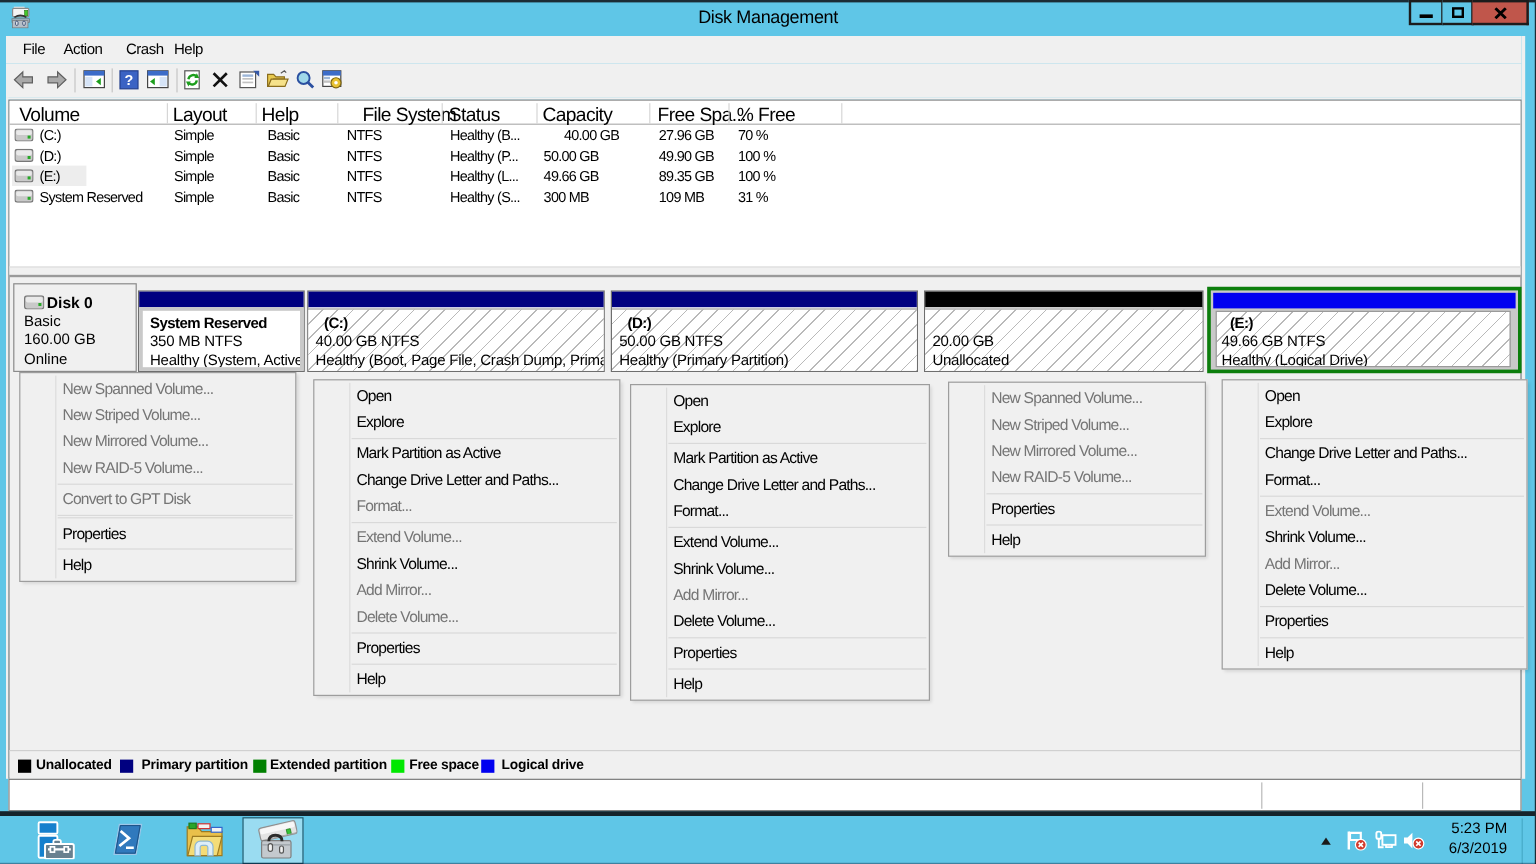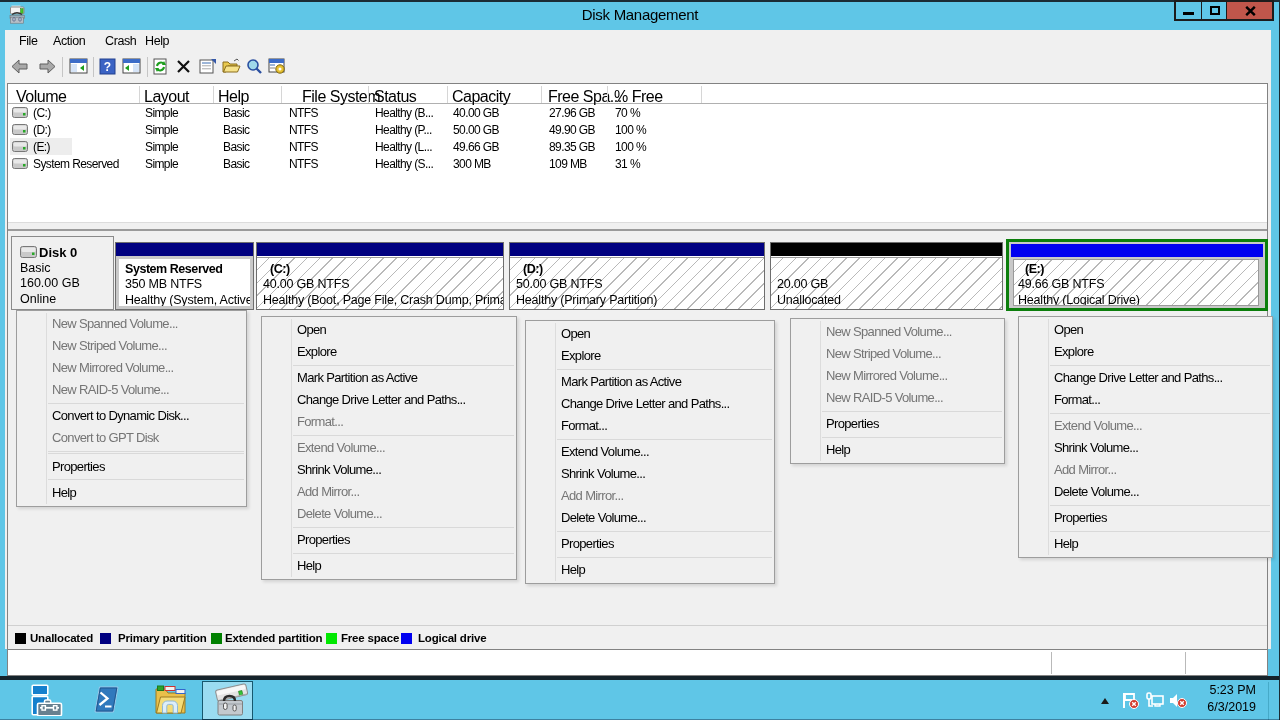--- a/index.html
+++ b/index.html
@@ -184,21 +184,21 @@
    <svg class="dico" width="16" height="11" viewBox="0 0 16 11">
           <rect x="0.5" y="0.5" width="15" height="10" rx="2" fill="#c9c9c9" stroke="#787878"></rect>
           <rect x="1.5" y="1.5" width="13" height="4" rx="1.5" fill="#e9e9e9"></rect>
           <rect x="11" y="6" width="2.5" height="2.5" fill="#27a827"></rect>
         </svg>
    <span style="left:25px">(C:)</span>
         <span style="left:137px">Simple</span>
         <span style="left:215px">Basic</span>
         <span style="left:281px">NTFS</span>
         <span style="left:367px">Healthy (B...</span>
-        <span style="left:445px">40.00 GB</span>
+        <span style="left:462px">40.00 GB</span>
         <span style="left:541px">27.96 GB</span>
         <span style="left:607px">70 %</span>
   </div>
   <div class="row" style="top:37px">
    <svg class="dico" width="16" height="11" viewBox="0 0 16 11">
           <rect x="0.5" y="0.5" width="15" height="10" rx="2" fill="#c9c9c9" stroke="#787878"></rect>
           <rect x="1.5" y="1.5" width="13" height="4" rx="1.5" fill="#e9e9e9"></rect>
           <rect x="11" y="6" width="2.5" height="2.5" fill="#27a827"></rect>
         </svg>
    <span style="left:25px">(D:)</span>
@@ -373,21 +373,20 @@
   <div id="clock">5:23 PM<br>6/3/2019</div>
  </div>
 </div>
 
 <div class="menu" style="left:16px;top:310px;width:231px">
  <div class="mi g">New Spanned Volume...</div>
  <div class="mi g">New Striped Volume...</div>
  <div class="mi g">New Mirrored Volume...</div>
  <div class="mi g">New RAID-5 Volume...</div>
  <div class="msep"></div>
- <div class="mi">Convert to Dynamic Disk...</div>
  <div class="mi g">Convert to GPT Disk</div>
  <div class="msep"></div>
  <div class="msep"></div>
  <div class="mi">Properties</div>
  <div class="msep"></div>
  <div class="mi">Help</div>
 </div>
 <div class="menu" style="left:261px;top:316px;width:256px">
  <div class="mi">Open</div>
  <div class="mi">Explore</div>

